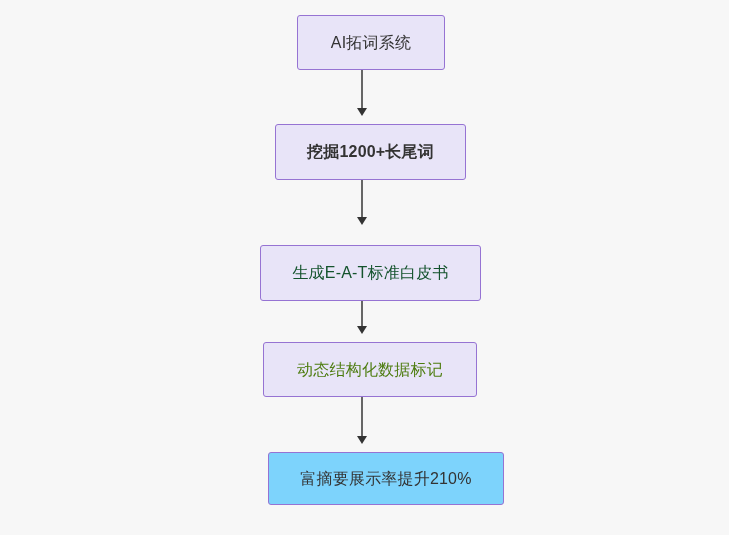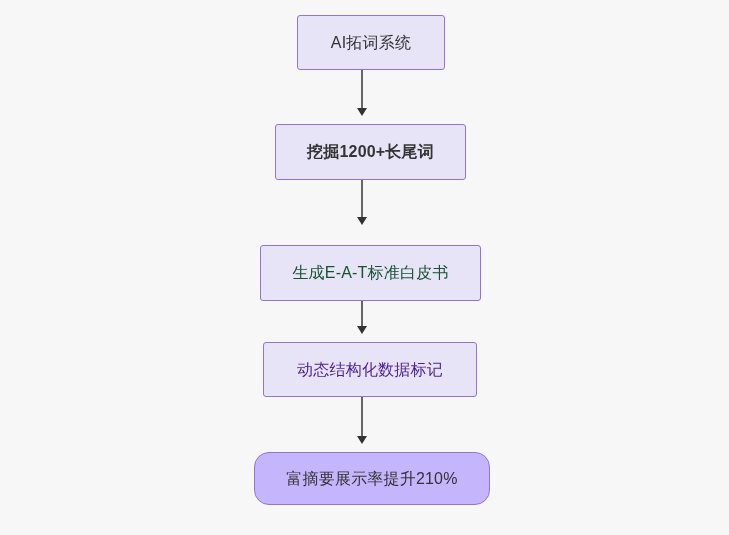--- a/index.html
+++ b/index.html
@@ -82,20 +82,20 @@
 
   <div class="node" style="left: 297px; top: 15px; width: 148px; height: 55px; background: rgb(232, 228, 248); border-color: rgb(150, 115, 211); color: rgb(51, 51, 51);">
     <span class="node-label">AI拓词系统</span>
   </div>
   <div class="node" style="left: 275px; top: 124px; width: 191px; height: 56px; background: rgb(232, 228, 248); border-color: rgb(150, 115, 211); color: rgb(51, 51, 51); font-weight: bold;">
     <span class="node-label">挖掘1200+长尾词</span>
   </div>
   <div class="node" style="left: 260px; top: 233px; width: 221px; height: 56px; background: rgb(232, 228, 248); border-color: rgb(150, 115, 211); color: #14532d; margin-top: 12px;">
     <span class="node-label">生成E-A-T标准白皮书</span>
   </div>
-  <div class="node" style="left: 263px; top: 342px; width: 214px; height: 55px; background: rgb(232, 228, 248); border-color: rgb(150, 115, 211); color: #4c1d95;">
+  <div class="node" style="left: 263px; top: 342px; width: 214px; height: 55px; background: rgb(232, 228, 248); border-color: rgb(150, 115, 211); color: #4d7c0f;">
     <span class="node-label">动态结构化数据标记</span>
   </div>
-  <div class="node" style="left: 254px; top: 452px; width: 236px; height: 53px; background: #c4b5fd; border-color: rgb(150, 115, 211); color: rgb(51, 51, 51); border-radius: 15px;">
+  <div class="node" style="left: 268px; top: 452px; width: 236px; height: 53px; background: #7dd3fc; border-color: rgb(150, 115, 211); color: rgb(51, 51, 51);">
     <span class="node-label">富摘要展示率提升210%</span>
   </div>
 
 </div>
 
 </body></html>

